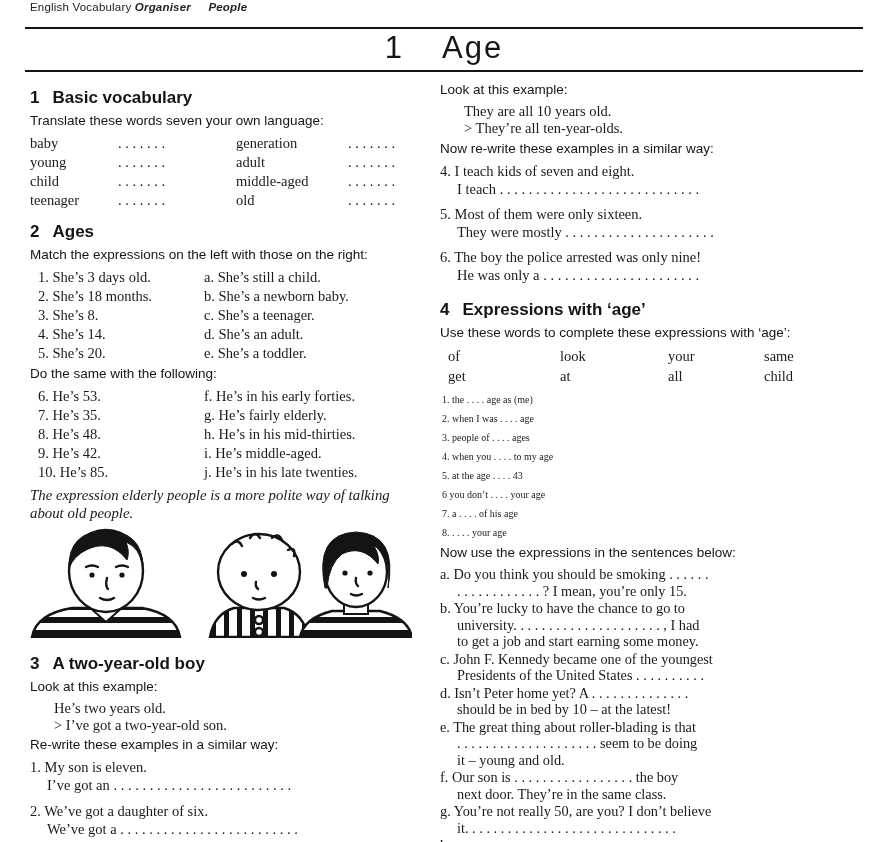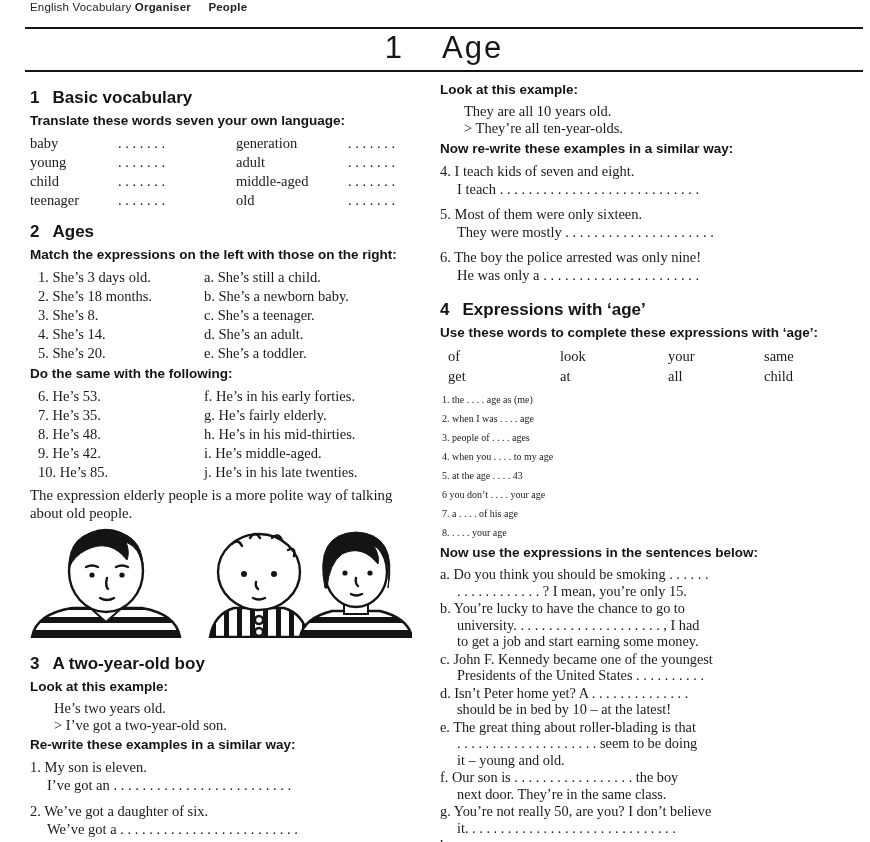--- a/index.html
+++ b/index.html
@@ -5,52 +5,52 @@
   html,body{margin:0;padding:0;}
   body{
     width:870px;height:842px;position:relative;background:#ffffff;
     font-family:"Liberation Serif",serif;color:#1a1a1a;overflow:hidden;
   }
   .book-header{
     position:absolute;top:1px;left:30px;
     font-family:"Liberation Sans",sans-serif;font-size:11.5px;color:#222;
     letter-spacing:.2px;
   }
-  .book-header .b{font-weight:bold;}
+  .book-header .b{font-weight:bold;font-style:italic;}
   .book-header .sp{display:inline-block;width:14px;}
   .rule{position:absolute;left:25px;width:838px;border-top:2.5px solid #141414;}
   .rule-top{top:27px;}
   .rule-bottom{top:70px;}
   .title-band{
     position:absolute;top:30px;left:25px;width:838px;text-align:center;
     font-family:"Liberation Sans",sans-serif;font-size:31px;color:#161616;
     letter-spacing:2px;font-weight:400;
   }
   .title-band .num{margin-right:38px;}
   .col{position:absolute;top:80px;}
   .col-left{left:30px;width:396px;}
   .col-right{left:440px;width:412px;}
   h2.sec{
     font-family:"Liberation Sans",sans-serif;font-size:17px;font-weight:bold;
     color:#141414;margin:12px 0 5px 0;
   }
   h2.sec:first-child{margin-top:8px;}
   h2.sec .n{margin-right:13px;}
   .instr{
-    font-family:"Liberation Sans",sans-serif;font-weight:bold;font-size:13.5px;
+    font-family:"Liberation Sans",sans-serif;font-weight:normal;font-size:13.5px;
     margin:3px 0 4px 0;line-height:1.25;color:#141414;
   }
   .wordgrid{
     display:grid;grid-template-columns:88px 118px 112px 1fr;
     font-size:14.5px;line-height:19px;margin:2px 0 2px 0;
   }
   .match{display:flex;font-size:14.5px;line-height:19px;margin:1px 0 2px 8px;}
   .match .mcol-l{width:166px;}
   .match .mcol-r{flex:1;}
-  .note{font-size:14.8px;line-height:1.22;margin:4px 0 4px 0;}
+  .note{font-style:italic;font-size:14.8px;line-height:1.22;margin:4px 0 4px 0;}
   .figures{margin:2px 0 0 0;}
   .exline{font-size:14.5px;line-height:1.2;padding-left:24px;}
   .rwitem{margin:4px 0 7px 0;font-size:14.5px;line-height:1.25;}
   .rwitem .a{padding-left:17px;}
   .wordbank{
     display:grid;grid-template-columns:112px 108px 96px 1fr;
     font-size:14.5px;line-height:20px;margin:2px 0 4px 8px;
   }
   .agelist{font-size:10px;line-height:19px;margin:2px 0 2px 2px;}
   .sent{font-size:14.3px;line-height:16.5px;margin:0 0 1px 0;}

